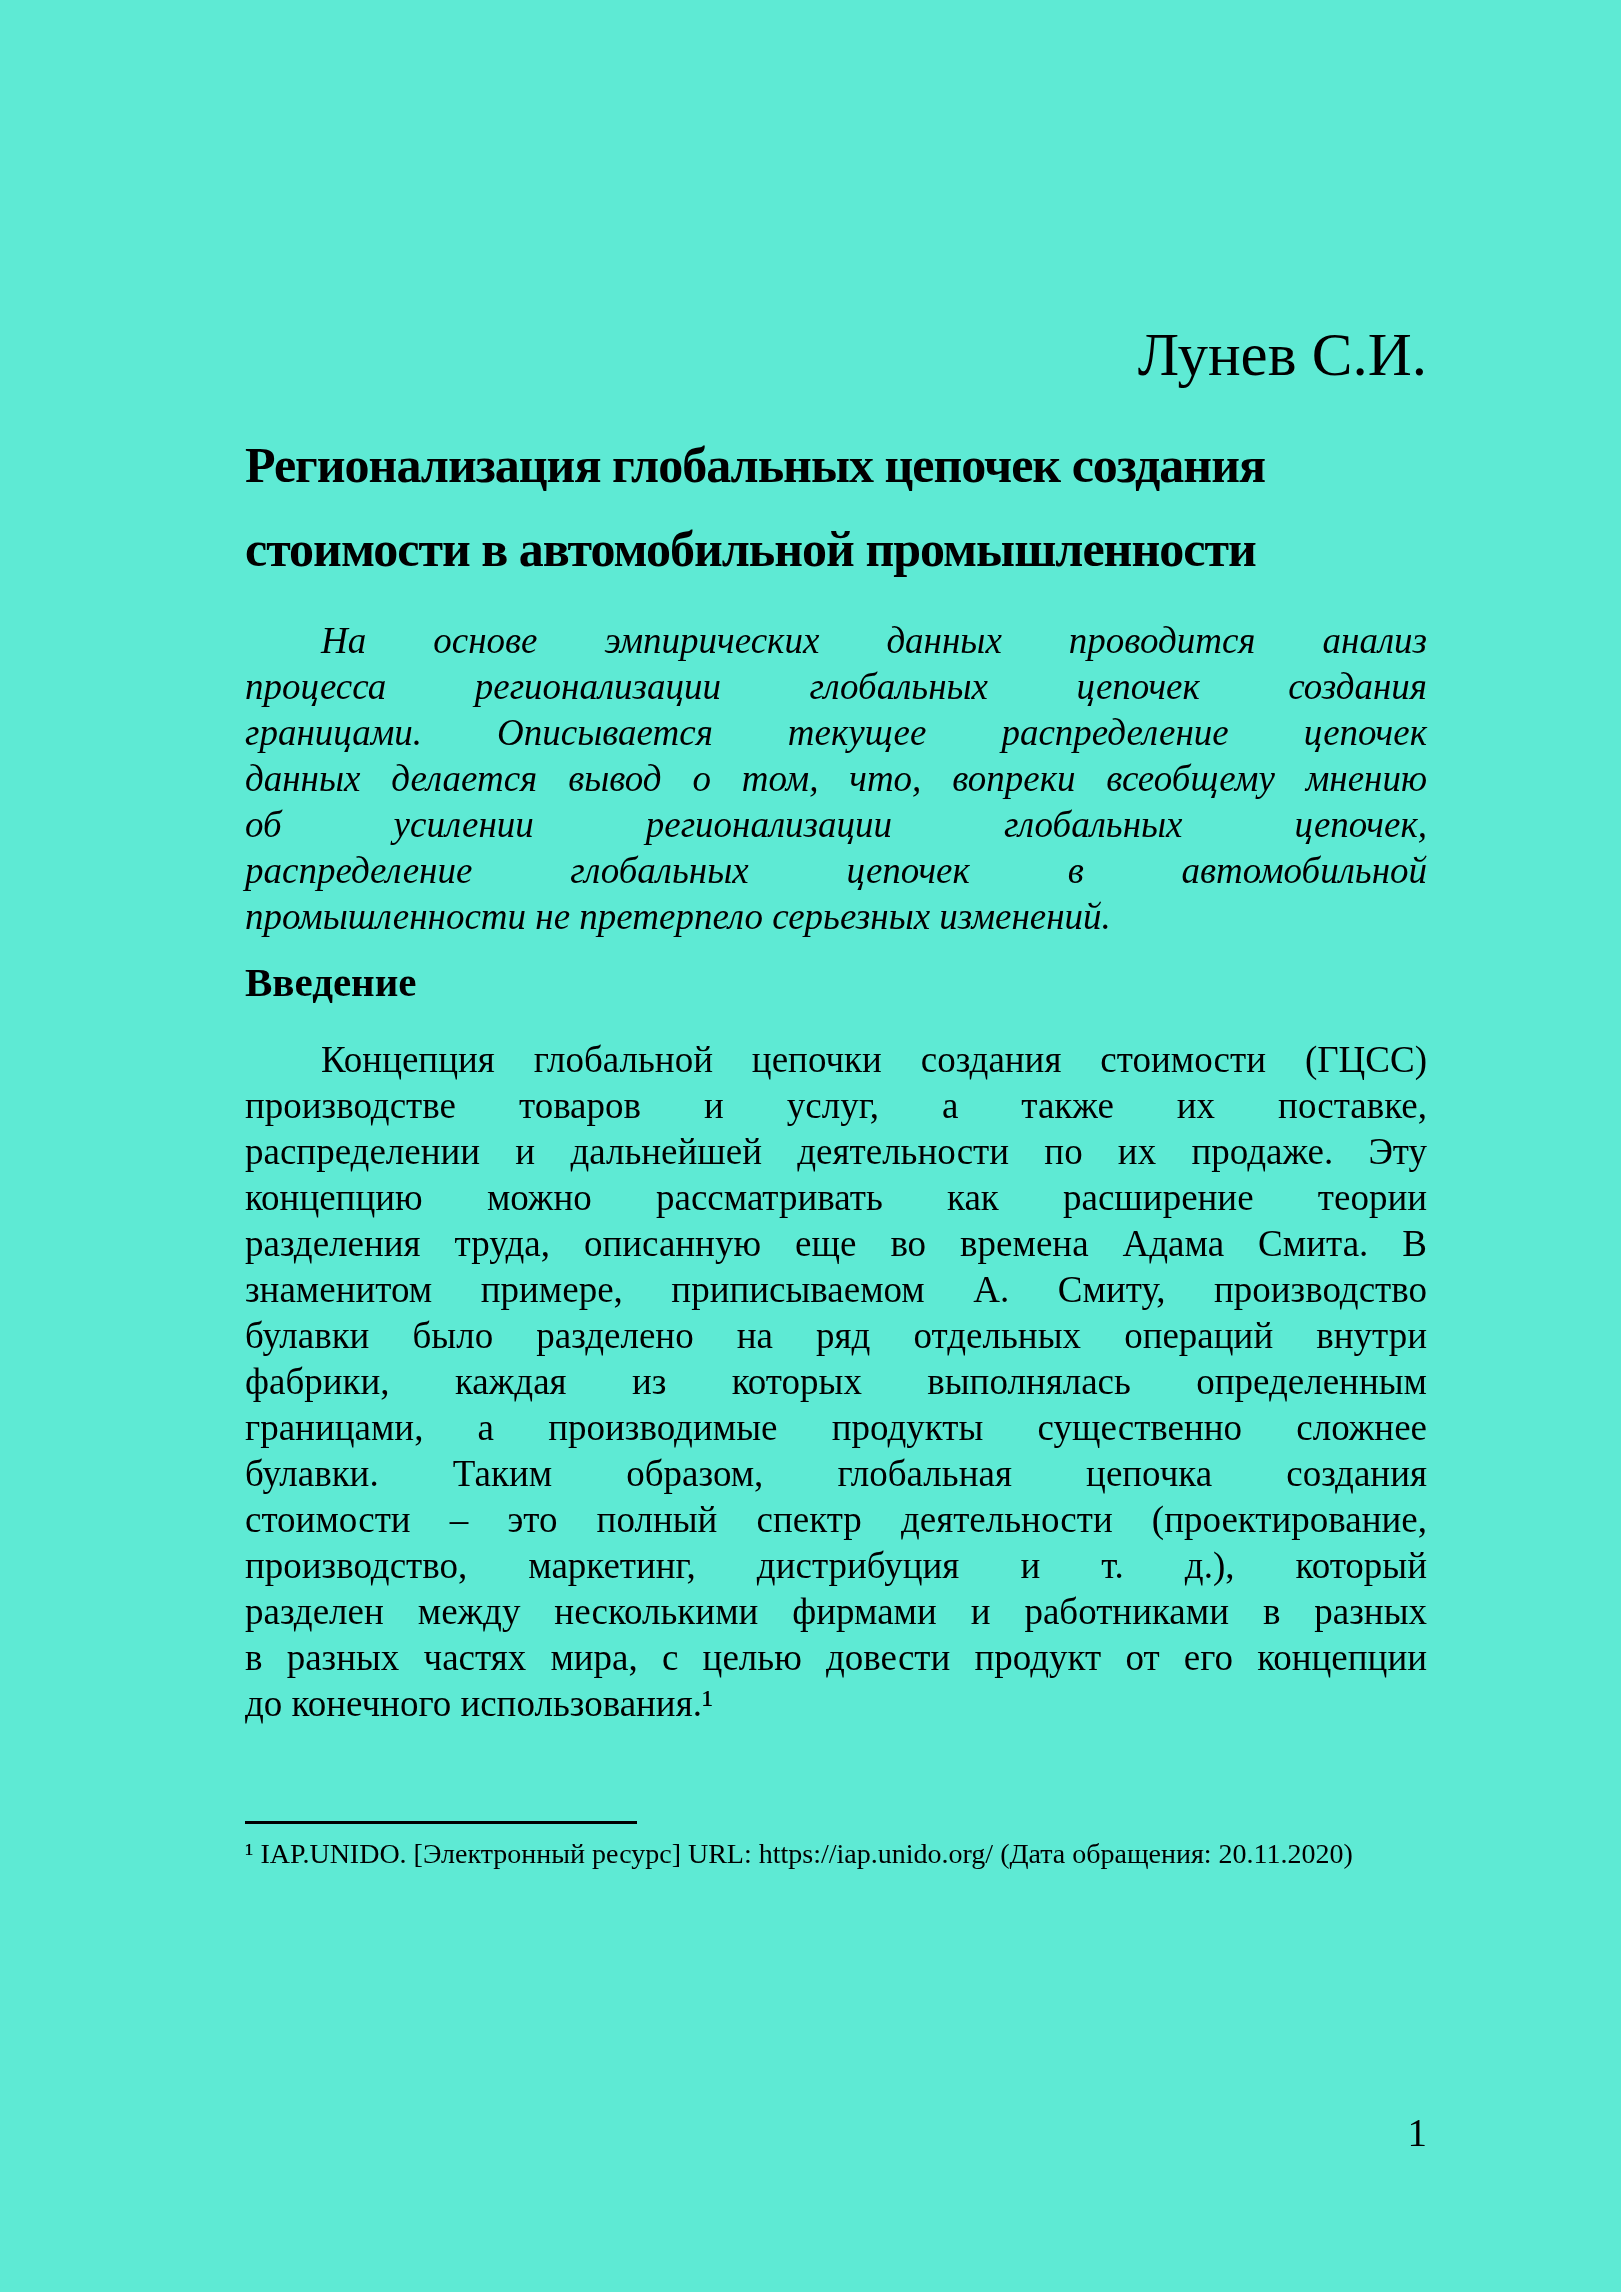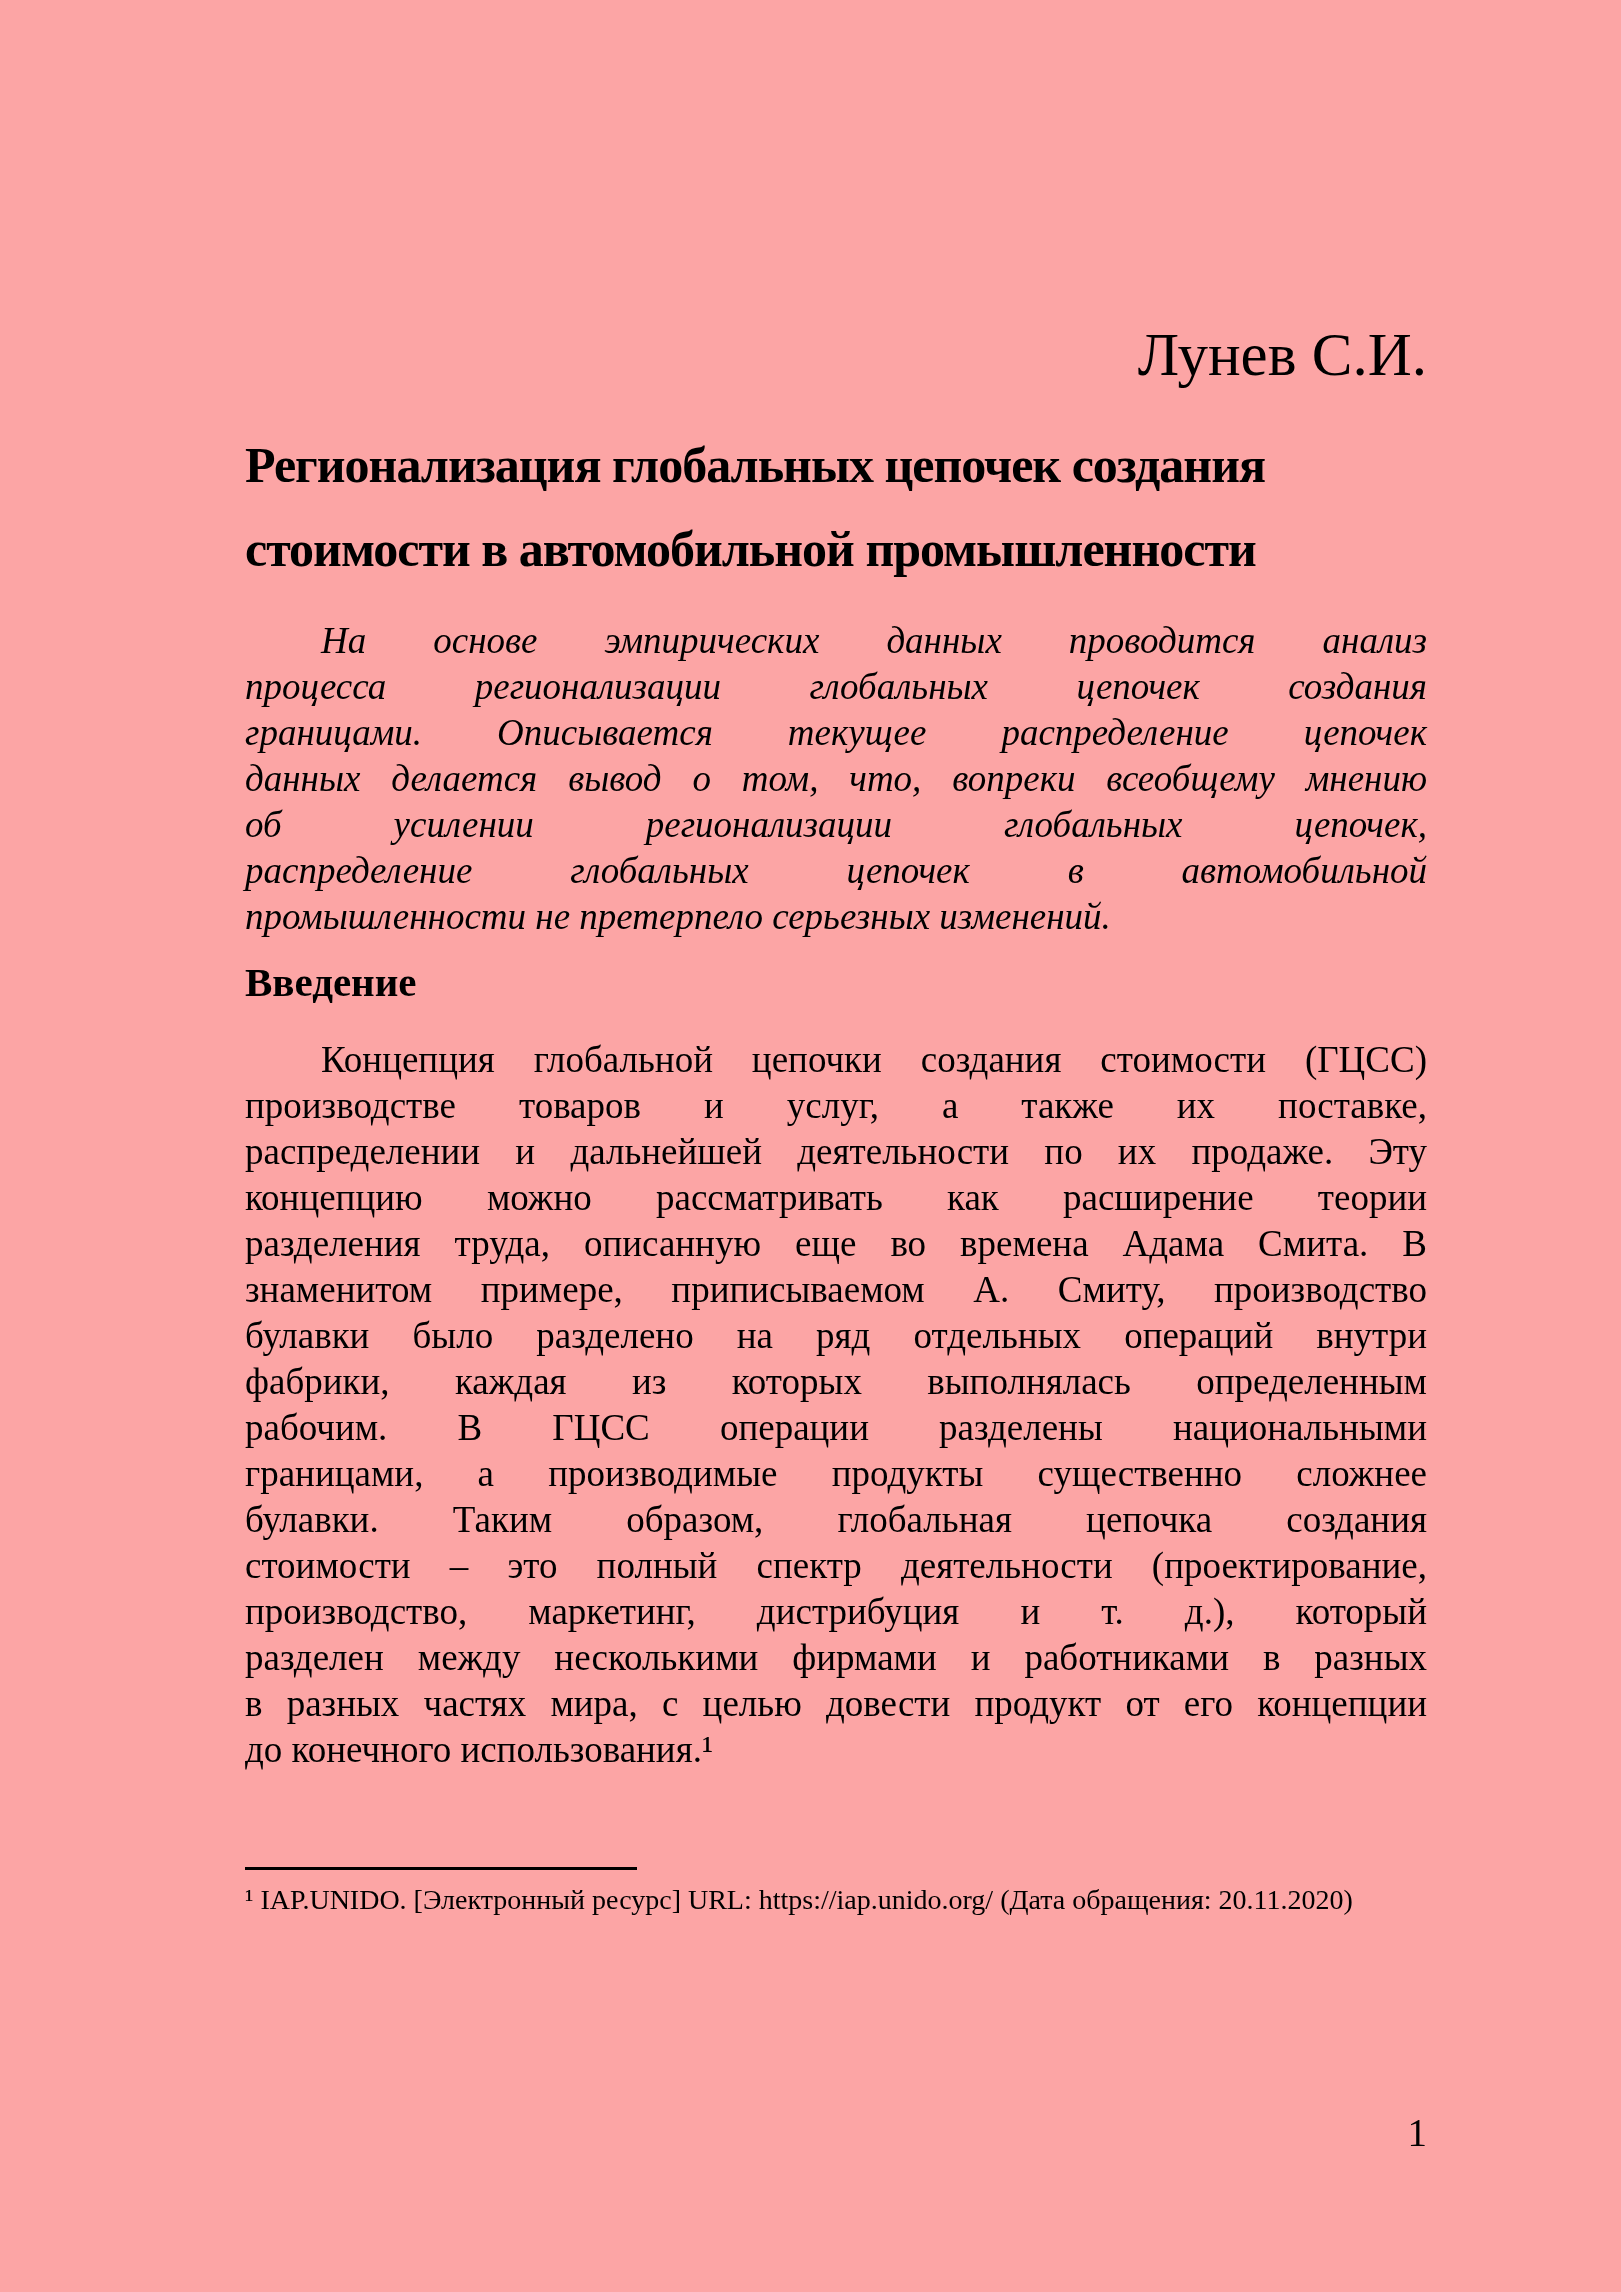--- a/index.html
+++ b/index.html
@@ -1,21 +1,21 @@
 <!DOCTYPE html>
 <html><head>
 <meta charset="utf-8">
 <style>
   html, body { margin: 0; padding: 0; background: #888; }
   .page {
     position: relative;
     width: 1621px;
     height: 2293px;
     margin: 0 auto;
-    background: #fca5a5;
+    background: #5eead4;
     color: #000000;
     font-family: "Liberation Serif", "DejaVu Serif", serif;
     box-sizing: border-box;
     padding: 0 194px 0 245px;
     overflow: hidden;
   }
   .author {
     margin-top: 316px;
     font-size: 61px;
     line-height: 78px;
@@ -95,21 +95,20 @@
 
   <div class="body-para para">
       <div class="jline">Концепция глобальной цепочки создания стоимости (ГЦСС)</div>
       <div class="jline">производстве товаров и услуг, а также их поставке,</div>
       <div class="jline">распределении и дальнейшей деятельности по их продаже. Эту</div>
       <div class="jline">концепцию можно рассматривать как расширение теории</div>
       <div class="jline">разделения труда, описанную еще во времена Адама Смита. В</div>
       <div class="jline">знаменитом примере, приписываемом А. Смиту, производство</div>
       <div class="jline">булавки было разделено на ряд отдельных операций внутри</div>
       <div class="jline">фабрики, каждая из которых выполнялась определенным</div>
-      <div class="jline">рабочим. В ГЦСС операции разделены национальными</div>
       <div class="jline">границами, а производимые продукты существенно сложнее</div>
       <div class="jline">булавки. Таким образом, глобальная цепочка создания</div>
       <div class="jline">стоимости – это полный спектр деятельности (проектирование,</div>
       <div class="jline">производство, маркетинг, дистрибуция и т. д.), который</div>
       <div class="jline">разделен между несколькими фирмами и работниками в разных</div>
       <div class="jline">в разных частях мира, с целью довести продукт от его концепции</div>
       <div class="jline">до конечного использования.¹</div>
     </div>
 
   <div class="fn-rule"></div>

